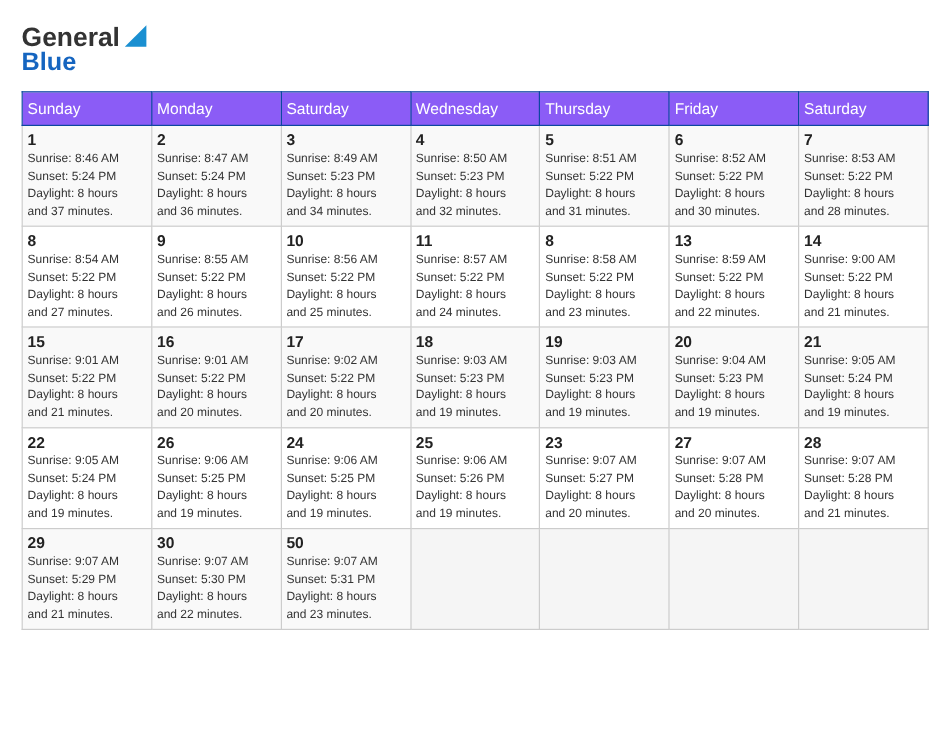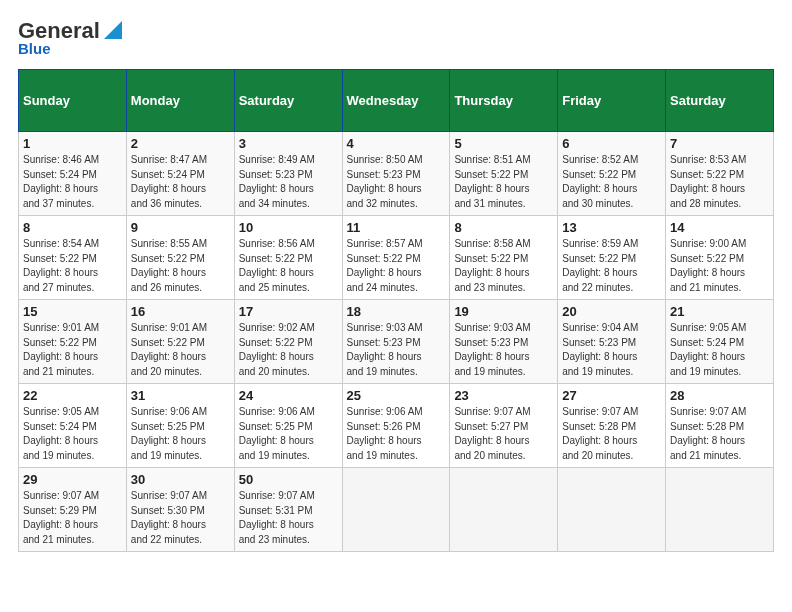--- a/index.html
+++ b/index.html
@@ -37,26 +37,26 @@
       font-size: 16px;
       font-weight: normal;
       color: #444;
     }
     table {
       width: 100%;
       border-collapse: collapse;
       font-size: 10.5px;
     }
     thead tr th {
-      background-color: #15803d;
+      background-color: #8b5cf6;
       color: #fff;
-      padding: 23px 4px;
+      padding: 6px 4px;
       text-align: left;
       font-size: 13px;
-      font-weight: bold;
+      font-weight: normal;
       border: 1px solid #0d47a1;
     }
     tbody tr td {
       border: 1px solid #ccc;
       vertical-align: top;
       padding: 4px 4px;
       width: calc(100% / 7);
       min-height: 70px;
       background: #fff;
     }
@@ -84,21 +84,21 @@
 
 <div class="page">
   <div class="header">
     <div class="logo">
       <div style="display:flex; align-items:center;">
         <span style="font-size:22px;font-weight:bold;color:#333;">General</span>
         <svg width="22" height="22" viewBox="0 0 22 22" style="margin-left:2px; margin-top:-2px;">
           <polygon points="2,20 20,2 20,20" fill="#1a8fd1"></polygon>
         </svg>
       </div>
-      <span style="font-size:15px;font-weight:bold;color:#1565c0;margin-top:-4px;">Blue</span>
+      <span style="font-size:21px;font-weight:bold;color:#1565c0;margin-top:-4px;">Blue</span>
     </div>
     <div class="title-block">
       <h1></h1>
       <h2></h2>
     </div>
   </div>
 
   <table>
     <thead>
       <tr>
@@ -201,21 +201,21 @@
             <span class="day-num">21</span>
             <div class="day-info">Sunrise: 9:05 AM<br>Sunset: 5:24 PM<br>Daylight: 8 hours<br>and 19 minutes.</div>
           </td>
         </tr>
         <tr>
           <td>
             <span class="day-num">22</span>
             <div class="day-info">Sunrise: 9:05 AM<br>Sunset: 5:24 PM<br>Daylight: 8 hours<br>and 19 minutes.</div>
           </td>
           <td>
-            <span class="day-num">31</span>
+            <span class="day-num">26</span>
             <div class="day-info">Sunrise: 9:06 AM<br>Sunset: 5:25 PM<br>Daylight: 8 hours<br>and 19 minutes.</div>
           </td>
           <td>
             <span class="day-num">24</span>
             <div class="day-info">Sunrise: 9:06 AM<br>Sunset: 5:25 PM<br>Daylight: 8 hours<br>and 19 minutes.</div>
           </td>
           <td>
             <span class="day-num">25</span>
             <div class="day-info">Sunrise: 9:06 AM<br>Sunset: 5:26 PM<br>Daylight: 8 hours<br>and 19 minutes.</div>
           </td>

